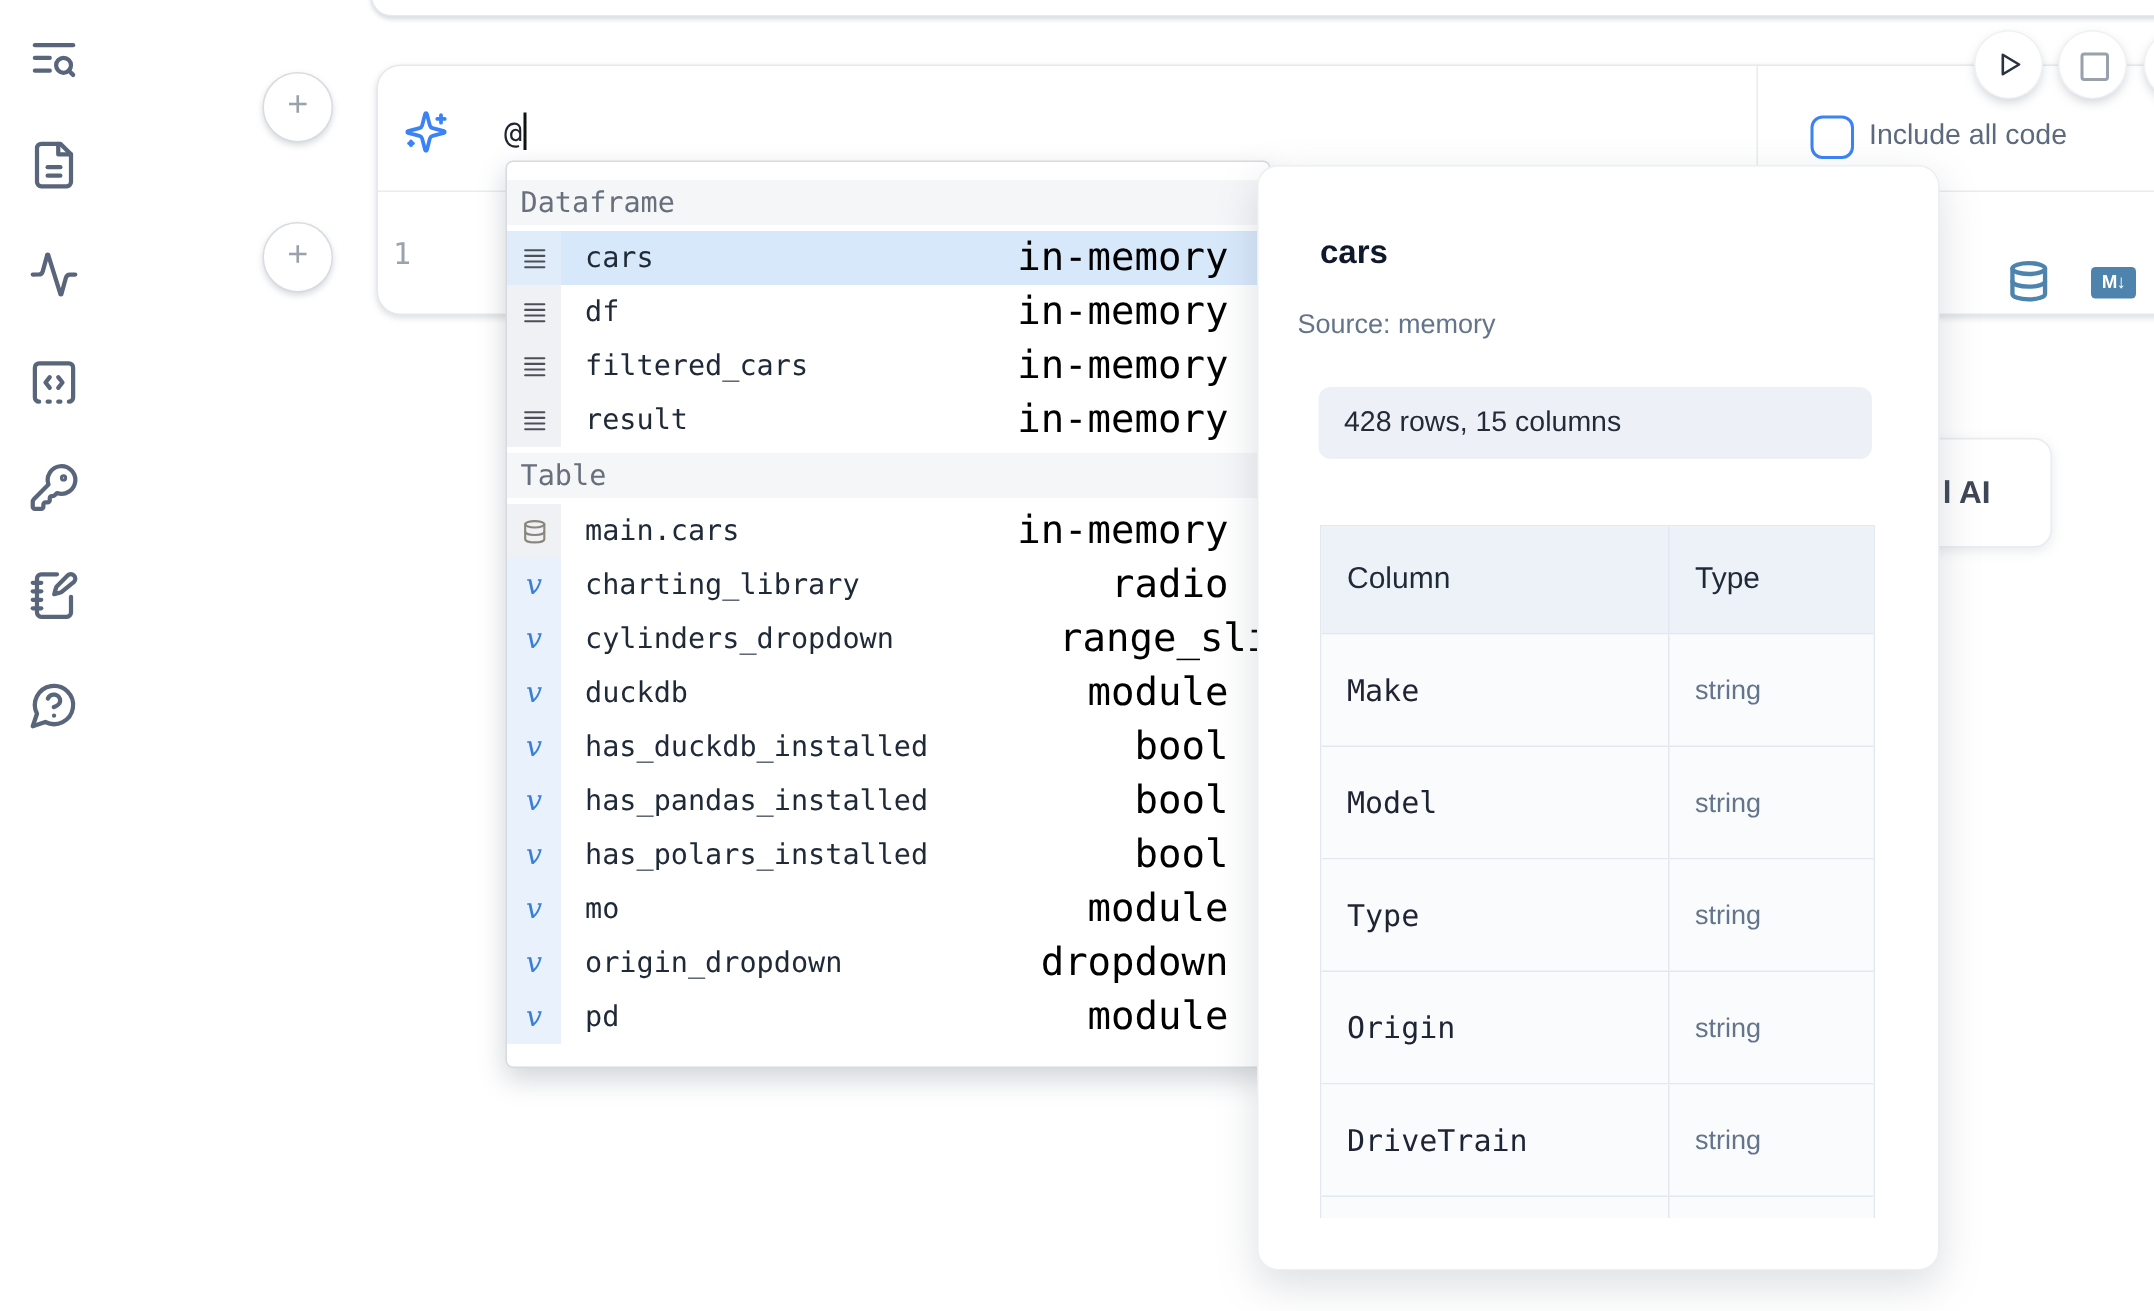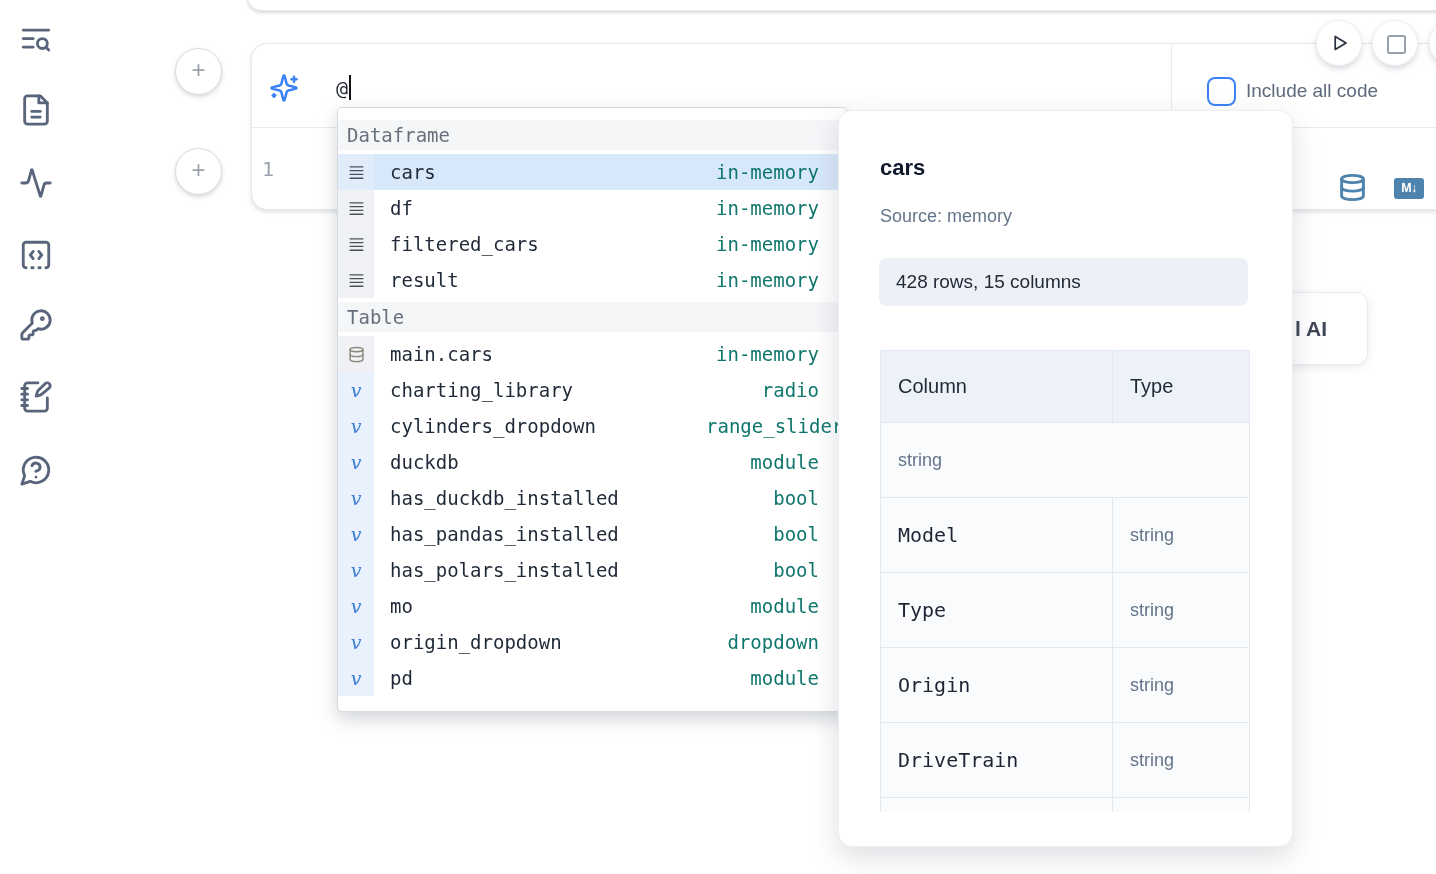--- a/index.html
+++ b/index.html
@@ -65,35 +65,35 @@
   .gut{width:36px;height:100%;flex:0 0 36px;background:#f0f1f4;display:flex;
        align-items:center;justify-content:center;}
   .c-row.var .gut{background:#e9f1fd;}
   .c-row.selected .gut{background:#e0ecfa;}
   .i-df{width:19px;height:17px;stroke:#4b5058;stroke-width:2;fill:none;stroke-linecap:round;}
   .i-db{width:17px;height:17px;stroke:#8a867c;stroke-width:2;fill:none;
         stroke-linecap:round;stroke-linejoin:round;}
   .i-var{font-family:"DejaVu Serif",serif;font-style:italic;font-size:19px;color:#3a7fd5;
          line-height:1;}
   .cname{margin-left:16px;font-size:19px;color:#1f2937;white-space:pre;}
-  .ctype{margin-left:auto;padding-right:27px;font-size:19px;color:#0f766e;white-space:pre;}
+  .ctype{margin-left:auto;padding-right:27px;font-size:26px;color:#000000;white-space:pre;}
   .ctype.overflow{margin-left:0;position:absolute;left:368px;padding:0;}
 
   
   .ai-frag{position:absolute;left:1160px;top:292px;width:208px;height:73px;background:#fff;
     border:1px solid #e9ebf0;border-radius:12px;box-shadow:0 2px 8px rgba(130,140,152,.18);
     z-index:4;text-align:right;line-height:71px;padding-right:40px;box-sizing:border-box;
     font-size:21px;font-weight:bold;color:#3f4656;}
 
   
   .panel{position:absolute;left:838px;top:110px;width:453px;height:735px;background:#fff;
     border:1px solid #eceef2;border-radius:14px;z-index:10;
     box-shadow:0 10px 28px rgba(100,110,125,.22);}
   .p-title{position:absolute;left:41px;top:44px;font-size:22px;font-weight:bold;color:#10182b;}
-  .p-source{position:absolute;left:41px;top:95px;font-size:18px;color:#64748b;}
+  .p-source{position:absolute;left:26px;top:95px;font-size:18px;color:#64748b;}
   .p-badge{position:absolute;left:40px;top:147px;width:369px;height:48px;background:#edf1f7;
     border-radius:8px;line-height:48px;padding-left:17px;box-sizing:border-box;
     font-size:19px;color:#242b38;}
   .p-table{position:absolute;left:41px;top:239px;width:368px;height:461px;overflow:hidden;
     border-top:1px solid #e2e8f0;border-left:1px solid #e2e8f0;border-right:1px solid #e2e8f0;}
   .pt-row{display:flex;border-bottom:1px solid #e2e8f0;background:#fafbfd;}
   .pt-row.hdr{background:#edf2f8;height:71px;}
   .pt-row.body{height:74px;}
   .pt-row.partial{height:74px;}
   .pt-c1{width:232px;box-sizing:border-box;padding-left:17px;display:flex;align-items:center;
@@ -324,20 +324,23 @@
   <div class="panel">
     <div class="p-title">cars</div>
     <div class="p-source">Source: memory</div>
     <div class="p-badge">428 rows, 15 columns</div>
     <div class="p-table" id="ptable">
         <div class="pt-row hdr">
           <div class="pt-c1">Column</div>
           <div class="pt-c2">Type</div>
         </div>
         <div class="pt-row body">
+          <div class="pt-c1">
+            <span class="pt-name">Make</span>
+          </div>
           <div class="pt-c2">
             <span class="pt-type">string</span>
           </div>
         </div>
         <div class="pt-row body">
           <div class="pt-c1">
             <span class="pt-name">Model</span>
           </div>
           <div class="pt-c2">
             <span class="pt-type">string</span>

